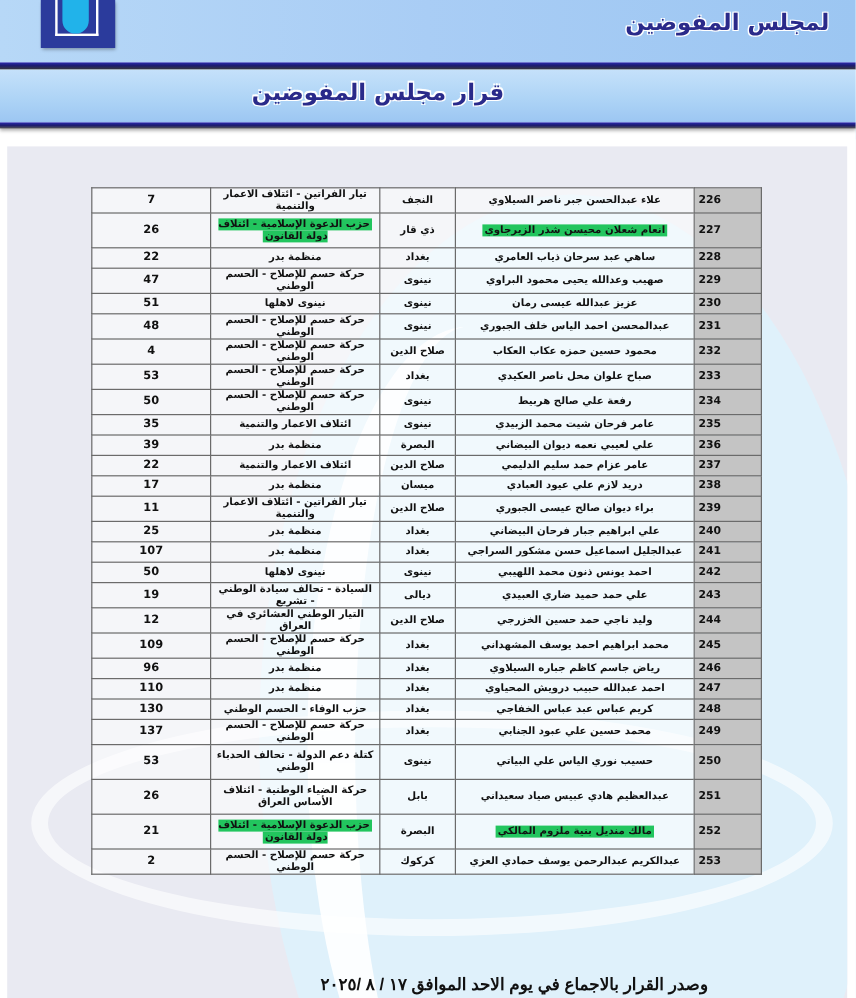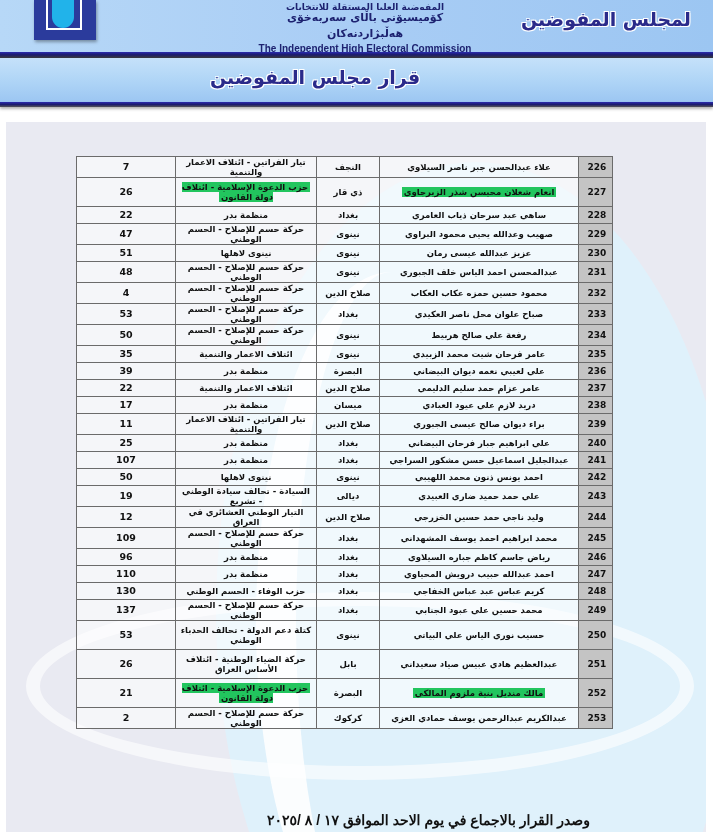--- a/index.html
+++ b/index.html
@@ -76,21 +76,21 @@
   
   .tbl {
     position:absolute; left:76px; top:156px;
     border-collapse:collapse; direction:rtl;
     font-family:"DejaVu Sans", sans-serif; font-size:8.5px; color:#111;
   }
   .tbl td {
     border:1px solid #6b6b6b; padding:0 3px; height:16px; line-height:10px;
     text-align:center; font-weight:bold; background:rgba(255,255,255,0.55);
   }
-  .tbl td.seq { width:30px; background:#c4c4c4; text-align:center; padding-right:0; font-size:9px; }
+  .tbl td.seq { width:30px; background:#c4c4c4; text-align:left; padding-right:22px; font-size:9px; }
   .tbl td.name { width:192px; }
   .tbl td.gov { width:56px; }
   .tbl td.party { width:134px; }
   .tbl td.votes { width:92px; font-size:9.5px; }
   .tbl tr.tall td { height:28px; }
   .hl { background:#22c55e; padding:0 2px; }
   
   .foot {
     position:absolute; right:68px; top:749px; direction:rtl; text-align:right;
     font-family:"Liberation Sans", sans-serif; font-weight:bold; color:#111; font-size:13px; line-height:16px;
@@ -101,25 +101,20 @@
   }
 </style>
 </head>
 <body>
 
 <div class="header">
   <div class="logo">
     <div class="logo-inner"></div>
     <div class="logo-figure"></div>
   </div>
-  <div class="hdr-center">
-    <div class="hdr-ar1">المفوضية العليا المستقلة للانتخابات</div>
-    <div class="hdr-ku">كۆمیسیۆنی باڵای سەربەخۆی هەڵبژاردنەکان</div>
-    <div class="hdr-en">The Independent High Electoral Commission</div>
-  </div>
   <div class="hdr-right">لمجلس المفوضين</div>
 </div>
 <div class="header-rule"></div>
 
 <div class="title-band"></div>
 <div class="title-text">قرار مجلس المفوضين</div>
 <div class="title-rule"></div>
 
 <div class="page">
   <div class="paper">

